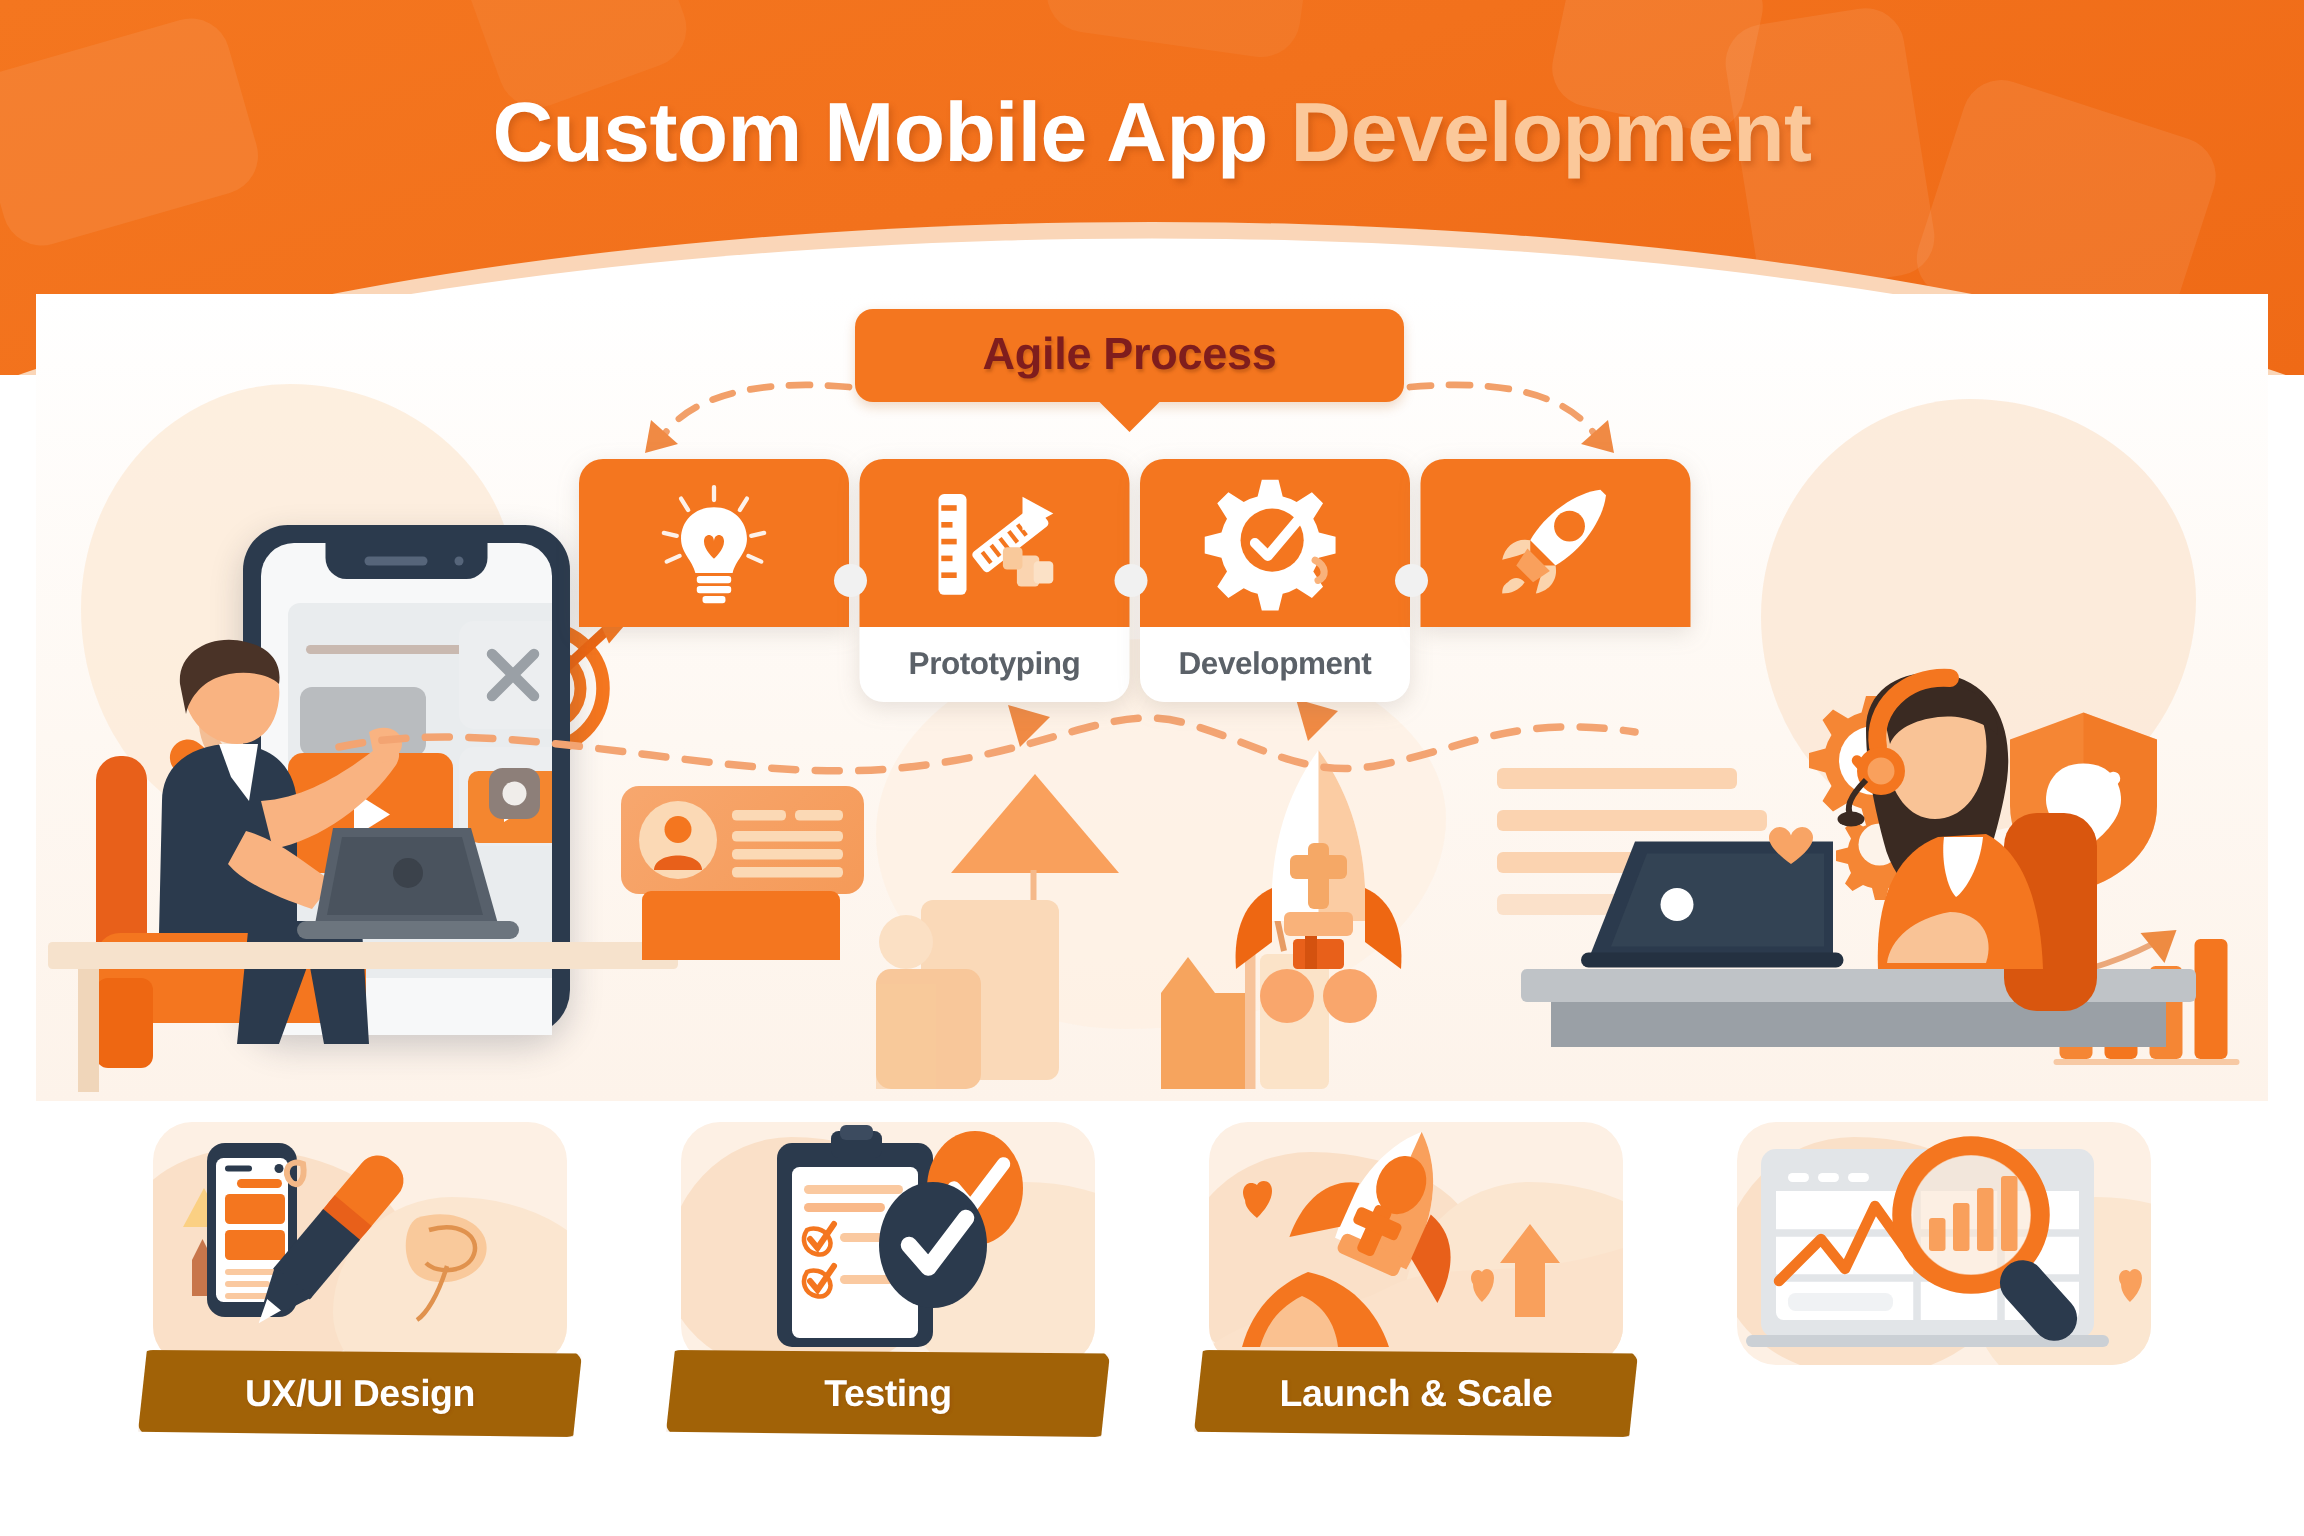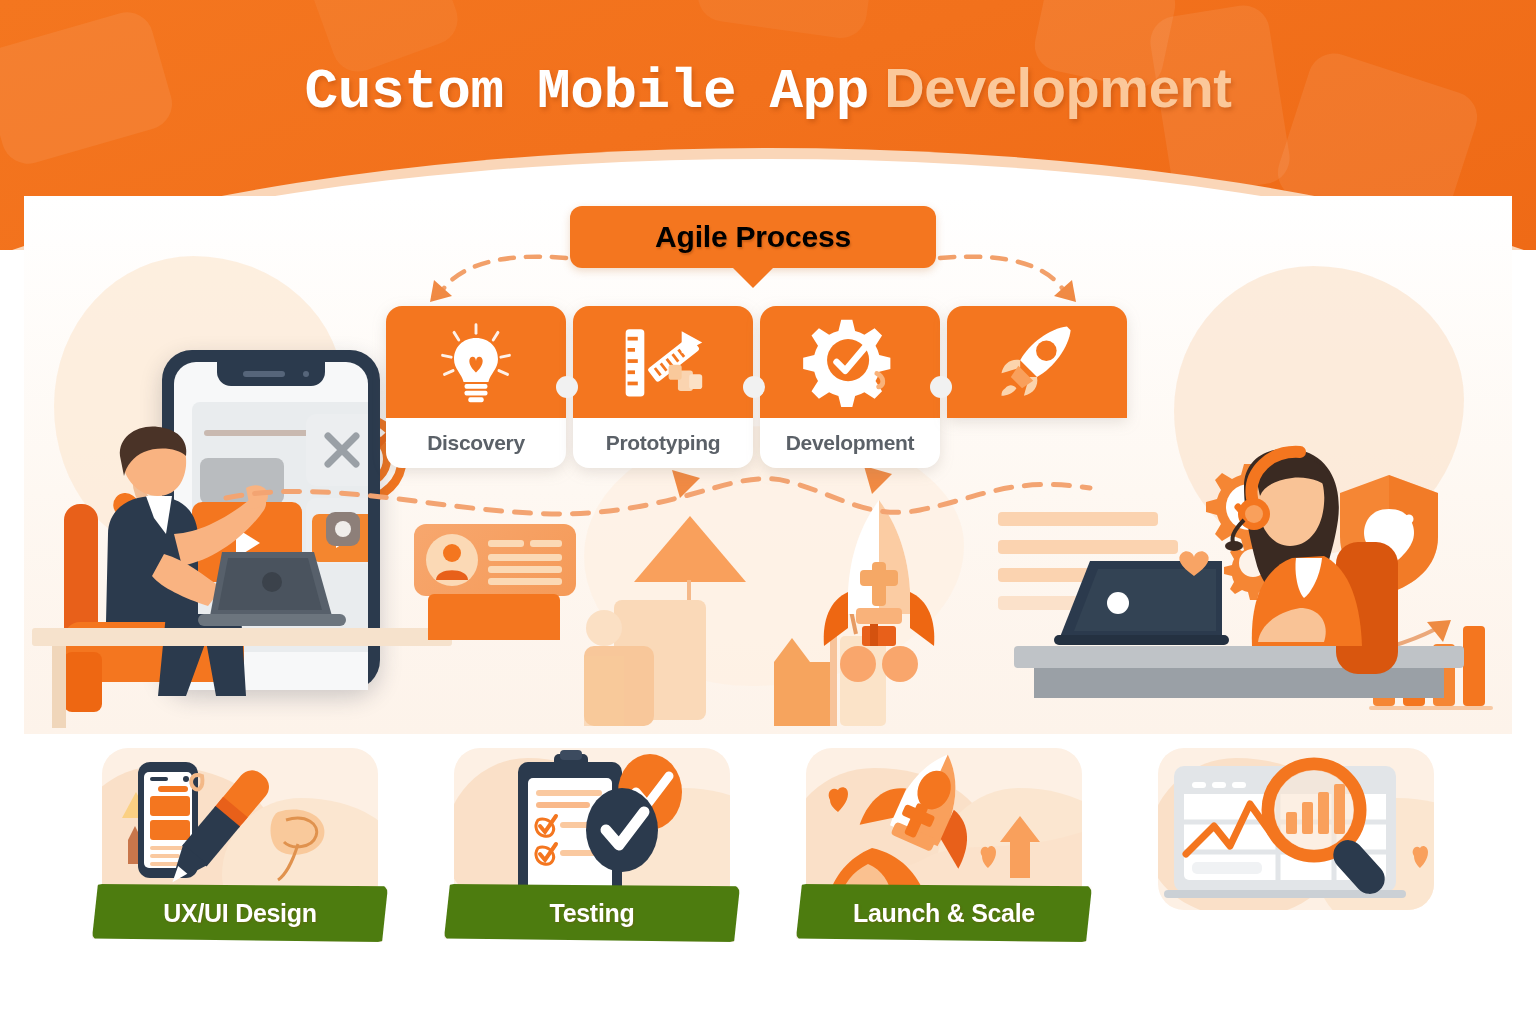--- a/index.html
+++ b/index.html
@@ -52,21 +52,21 @@
     width: 1536px;
     text-align: center;
     font-size: 56px;
     font-weight: bold;
     letter-spacing: -0.4px;
     font-family: "Liberation Sans", sans-serif;
     text-shadow: 2px 3px 4px rgba(150,55,5,0.30);
     white-space: nowrap;
     z-index: 6;
   }
-  .title-a { color: #ffffff; font-family: Liberation Mono, monospace; }
+  .title-a { color: #ffffff; }
   .title-b { color: #FBC89A; }
 
   
   .scene {
     position: absolute;
     left: 24px; top: 196px;
     width: 1488px; height: 538px;
     overflow: hidden;
   }
   .scene-bg {
@@ -143,21 +143,21 @@
 
   
   .agile-banner {
     position:absolute; left:570px; top:206px; width:366px; height:62px;
     background:#F4761F; border-radius:12px;
     display:flex; align-items:center; justify-content:center;
     box-shadow:0 3px 8px rgba(180,90,20,.22);
     z-index: 14;
   }
   .agile-banner span {
-    color:#000000; font-size:30px; font-weight:bold; letter-spacing:-0.2px;
+    color:#7f1d1d; font-size:30px; font-weight:bold; letter-spacing:-0.2px;
     text-shadow:1px 2px 2px rgba(140,60,10,.35);
   }
   .banner-tip {
     position:absolute; left:50%; top:60px; transform:translateX(-50%);
     width:0; height:0; border-left:22px solid transparent; border-right:22px solid transparent;
     border-top:22px solid #F4761F;
   }
 
   .cards-row { position:absolute; left:386px; top:306px; width:740px; height:162px; z-index:13;}
   .pcard {
@@ -184,22 +184,22 @@
 
   
   .features { position:absolute; left:92px; top:748px; width:1352px; height:220px; }
   .fcard { position:absolute; top:0; width:296px; height:220px; }
   .fcard .art {
     position:absolute; left:10px; top:0; width:276px; height:162px;
     background:#FDF0E4; border-radius:26px; overflow:hidden;
   }
   .art-blob { position:absolute; background:#FAE0C8; border-radius:44% 56% 52% 48% / 55% 45% 55% 45%; }
   .ribbon {
-    position:absolute; left:0; top:136px; width:296px; height:58px;
-    background:#4d7c0f;
+    position:absolute; left:0; top:152px; width:296px; height:58px;
+    background:#a16207;
     border-radius:10px;
     clip-path: polygon(2% 0%, 100% 4%, 98% 100%, 0% 94%);
     display:flex; align-items:center; justify-content:center;
     box-shadow:0 3px 6px rgba(170,85,20,.2);
   }
   .ribbon span { color:#fff; font-size:25px; font-weight:bold; letter-spacing:-0.3px;
     text-shadow:1px 1px 2px rgba(140,60,10,.3); }
 
   svg { display:block; overflow:visible; }
 </style>
@@ -461,23 +461,20 @@
               <path d="M80 38 L71 40"></path>
             <path d="M12 58 L21 54"></path>
               <path d="M78 58 L69 54"></path>
           </g>
           <path d="M45 20 C31 20 22 30 22 42 C22 52 30 57 32 66 L58 66 C60 57 68 52 68 42 C68 30 59 20 45 20 Z" fill="#FFFFFF"></path>
           <path d="M38 44 C38 38 45 38 45 44 C45 38 52 38 52 44 C52 50 45 56 45 56 C45 56 38 50 38 44 Z" fill="#F4761F"></path>
           <rect x="33" y="68" width="24" height="5" rx="2" fill="#FFFFFF"></rect>
           <rect x="33" y="75" width="24" height="5" rx="2" fill="#FFFFFF"></rect>
           <rect x="37" y="82" width="16" height="5" rx="2" fill="#FFFFFF"></rect>
         </svg>
-      </div>
-      <div class="bot">
-        <span>Discovery</span>
       </div>
     </div>
     <div class="knob" style="left:170px;"></div>
 
     <div class="pcard" style="left:187px;">
       <div class="top"></div>
       <div class="icon-wrap">
         <svg viewBox="0 0 100 90" width="94" height="84">
           <rect x="10" y="10" width="20" height="72" rx="4" fill="#FFFFFF"></rect>
           <g fill="#F4761F">

